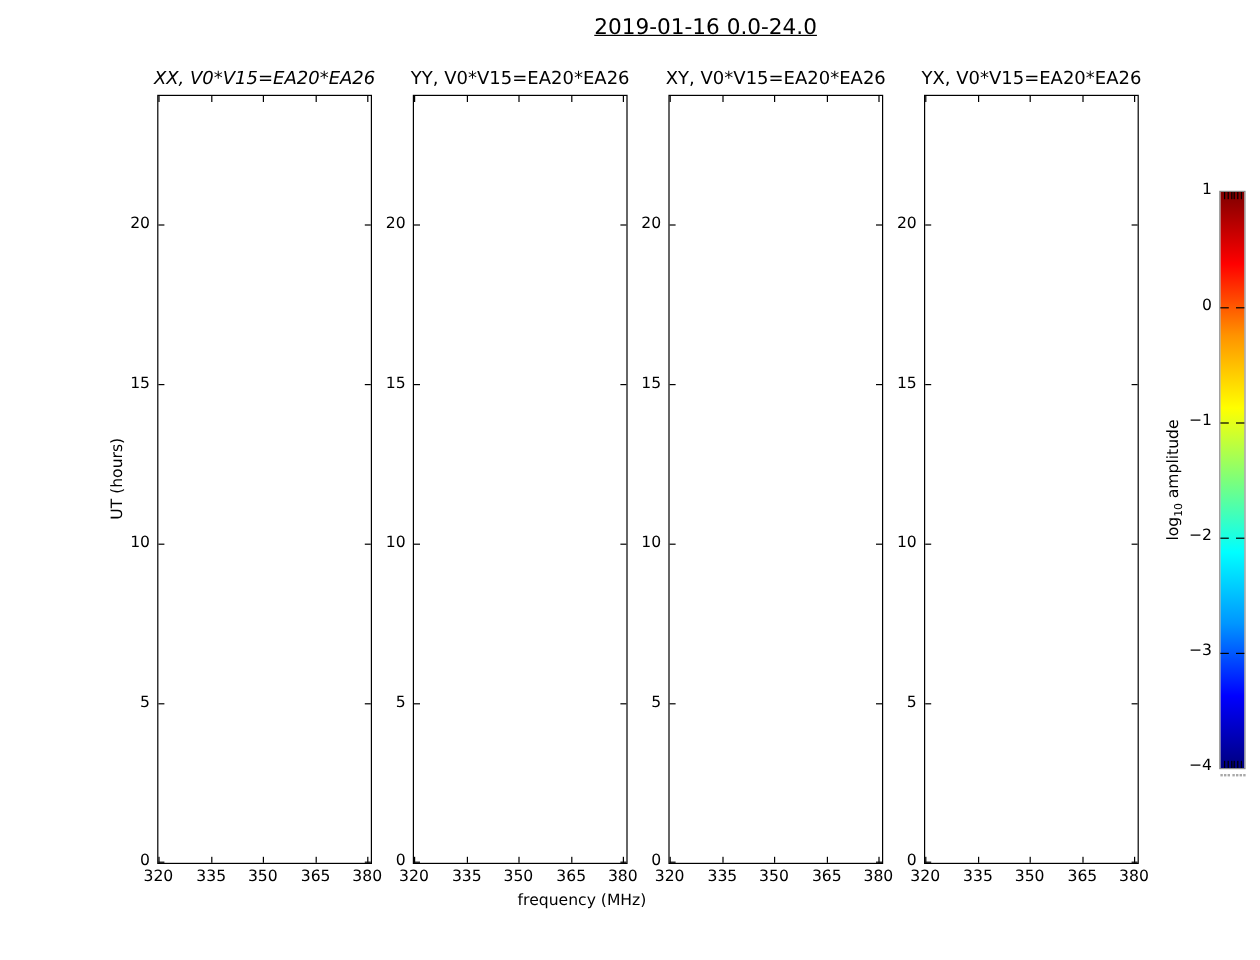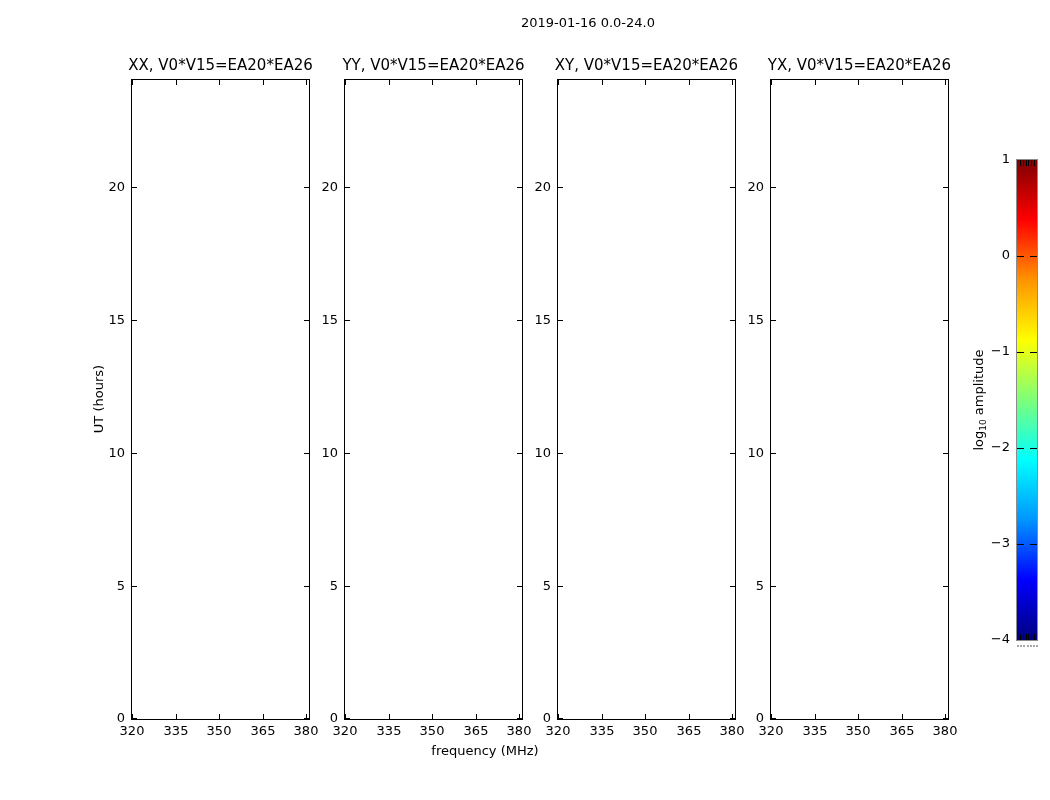--- a/index.html
+++ b/index.html
@@ -1,21 +1,21 @@
 <!DOCTYPE html>
 <html><head>
 <meta charset="utf-8">
 <style>
   * { margin:0; padding:0; box-sizing:border-box; }
   html,body { background:#ffffff; }
   .figure {
     position:relative; width:1050px; height:800px; background:#ffffff;
     font-family:"DejaVu Sans", sans-serif; color:#000; overflow:hidden;
   }
-  .suptitle { position:absolute; top:15px; transform:translateX(-50%); font-size:13px; line-height:15px; white-space:nowrap; }
+  .suptitle { position:absolute; top:15px; transform:translateX(-50%); font-size:18px; line-height:15px; white-space:nowrap;text-decoration:underline; }
   .panel-title { position:absolute; top:57px; transform:translateX(-50%); font-size:15px; line-height:17px; white-space:nowrap; }
   .frame { position:absolute; border:1px solid #000; background:#ffffff; }
   .tick { position:absolute; background:#000; }
   .xtick-label { position:absolute; transform:translateX(-50%); font-size:13px; line-height:15px; white-space:nowrap; }
   .ytick-label { position:absolute; font-size:13px; line-height:15px; white-space:nowrap; }
   .axis-label { position:absolute; font-size:13px; line-height:15px; white-space:nowrap; }
   .ylabel { transform:translate(-50%,-50%) rotate(-90deg); }
   .xlabel { transform:translateX(-50%); }
   .cbar { position:absolute; border:1px solid #8c8c8c; }
   .cbar .tick { background:#000; }
@@ -24,21 +24,21 @@
   .cbar-label sub { font-size:9px; }
   .cbar-label .suffix { padding-left:4px; }
   .cdot { position:absolute; width:2px; height:2px; background:#a9a9a9; }
 </style>
 </head>
 <body>
 
 <div class="figure">
   <div class="suptitle" style="left:588px;">2019-01-16 0.0-24.0</div>
 
-  <div class="panel-title" id="pt0" style="left: 220.5px;">XX, V0*V15=EA20*EA26</div>
+  <div class="panel-title" id="pt0" style="left: 220.5px; font-style: italic;">XX, V0*V15=EA20*EA26</div>
   <div class="panel-title" id="pt1" style="left: 433.5px;">YY, V0*V15=EA20*EA26</div>
   <div class="panel-title" id="pt2" style="left: 646.5px;">XY, V0*V15=EA20*EA26</div>
   <div class="panel-title" id="pt3" style="left: 859.5px;">YX, V0*V15=EA20*EA26</div>
 
   <div class="axis-label ylabel" style="left:98px; top:399px;">UT (hours)</div>
   <div class="axis-label xlabel" style="left:485px; top:743px;">frequency (MHz)</div>
 
   <div id="panels">
       <div class="frame" style="left: 131px; top: 79px; width: 179px; height: 641px;">
         <div class="tick" style="left: 0px; bottom: 0px; width: 1px; height: 5px;"></div>

